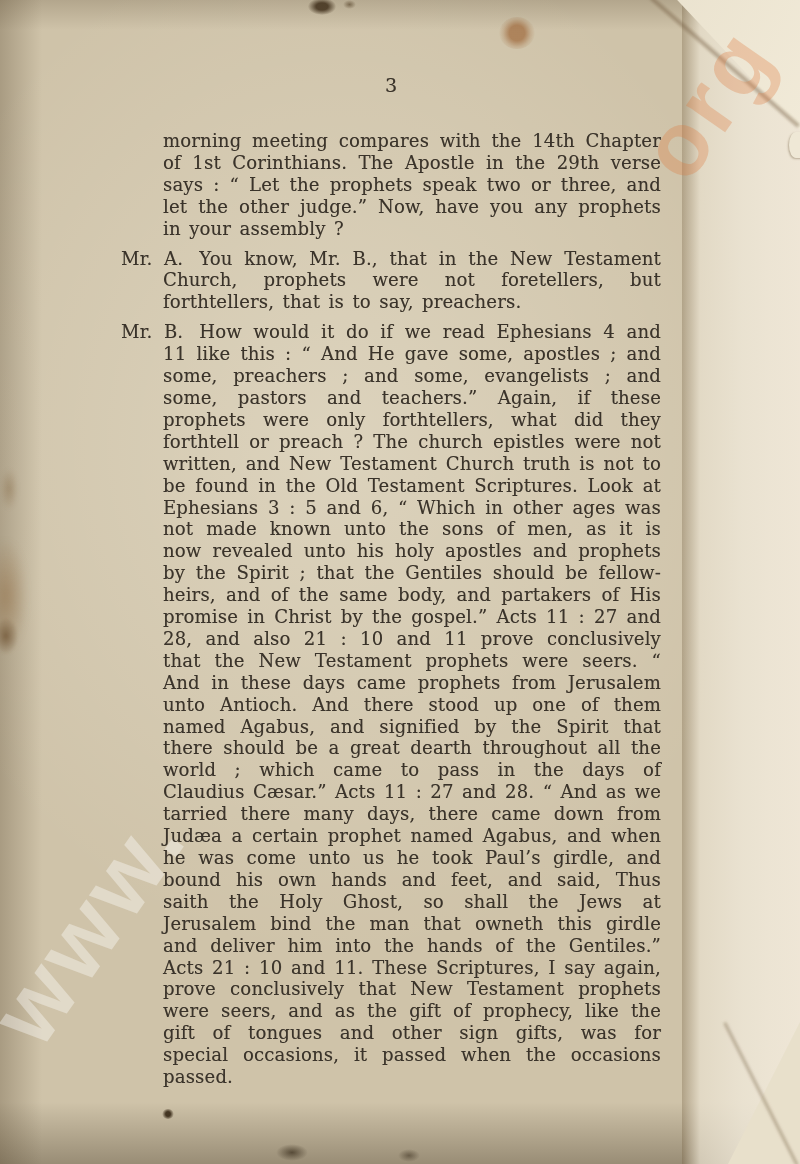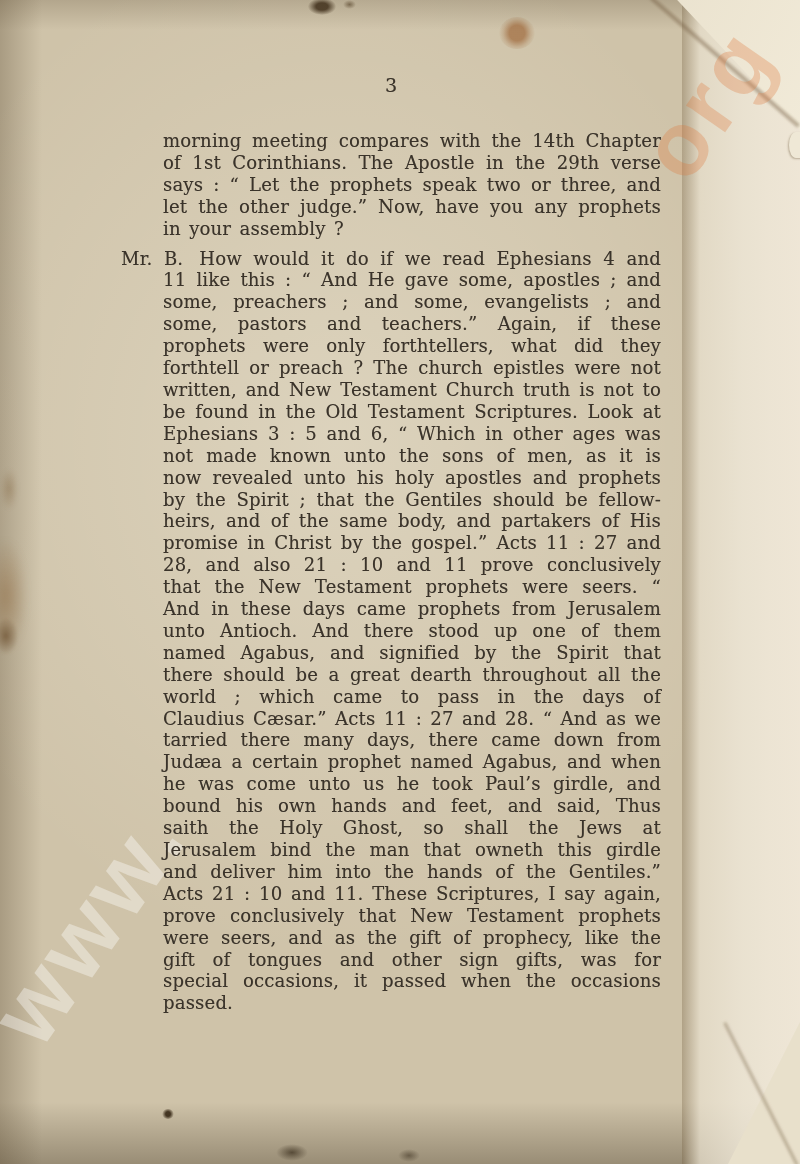--- a/index.html
+++ b/index.html
@@ -113,20 +113,23 @@
   <div class="wm wm-tr">org</div>
 
   <div class="page-number">3</div>
 
   <div class="text-block">
 
     <p class="para flush">
       <span>morning meeting compares with the 14th Chapter of 1st Corinthians. The Apostle in the 29th verse says : “ Let the prophets speak two or three, and let the other judge.” Now, have you any prophets in your assembly ?</span>
     </p>
 
+    <p class="para">
+      <span class="speaker">Mr. A.</span><span>You know, Mr. B., that in the New Testament Church, prophets were not foretellers, but forthtellers, that is to say, preachers.</span>
+    </p>
 
     <p class="para">
       <span class="speaker">Mr. B.</span><span>How would it do if we read Ephesians 4 and 11 like this : “ And He gave some, apostles ; and some, preachers ; and some, evangelists ; and some, pastors and teachers.” Again, if these prophets were only forthtellers, what did they forthtell or preach ? The church epistles were not written, and New Testament Church truth is not to be found in the Old Testament Scriptures. Look at Ephesians 3 : 5 and 6, “ Which in other ages was not made known unto the sons of men, as it is now revealed unto his holy apostles and prophets by the Spirit ; that the Gentiles should be fellow-heirs, and of the same body, and partakers of His promise in Christ by the gospel.” Acts 11 : 27 and 28, and also 21 : 10 and 11 prove conclusively that the New Testament prophets were seers. “ And in these days came prophets from Jerusalem unto Antioch. And there stood up one of them named Agabus, and signified by the Spirit that there should be a great dearth throughout all the world ; which came to pass in the days of Claudius Cæsar.” Acts 11 : 27 and 28. “ And as we tarried there many days, there came down from Judæa a certain prophet named Agabus, and when he was come unto us he took Paul’s girdle, and bound his own hands and feet, and said, Thus saith the Holy Ghost, so shall the Jews at Jerusalem bind the man that owneth this girdle and deliver him into the hands of the Gentiles.” Acts 21 : 10 and 11. These Scriptures, I say again, prove conclusively that New Testament prophets were seers, and as the gift of prophecy, like the gift of tongues and other sign gifts, was for special occasions, it passed when the occasions passed.</span>
     </p>
 
   </div>
 
 </div>
 
 </body></html>

